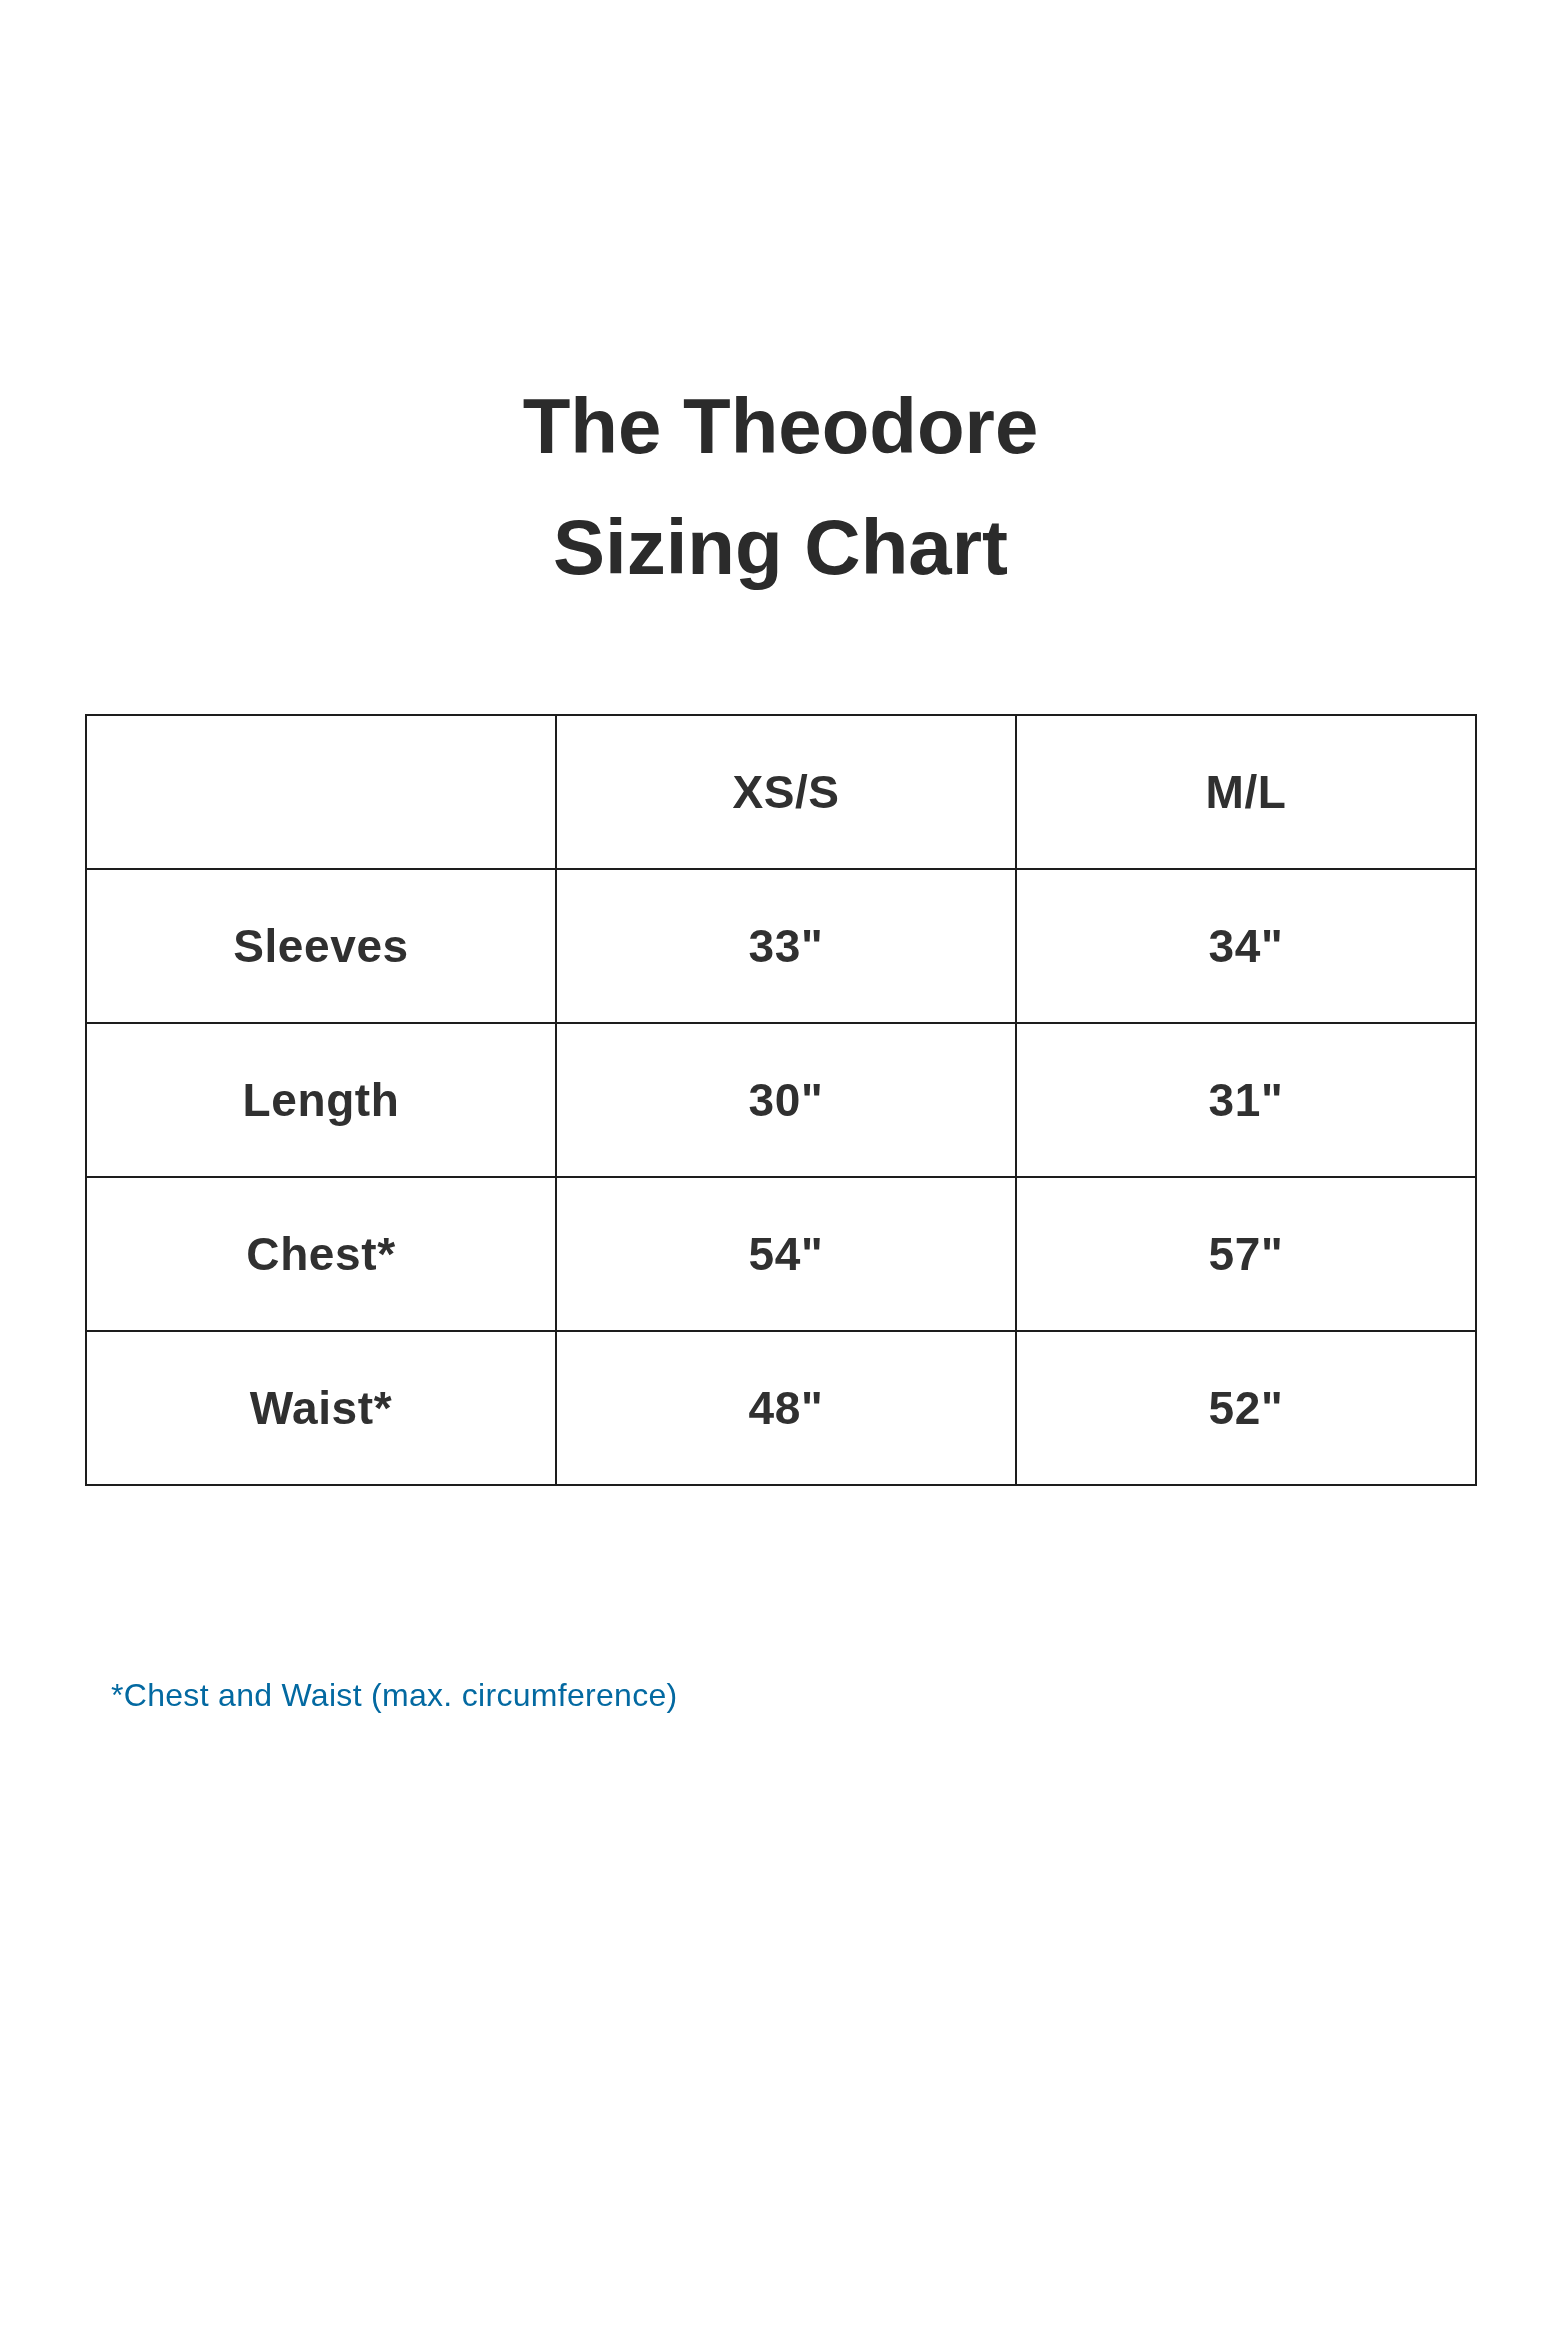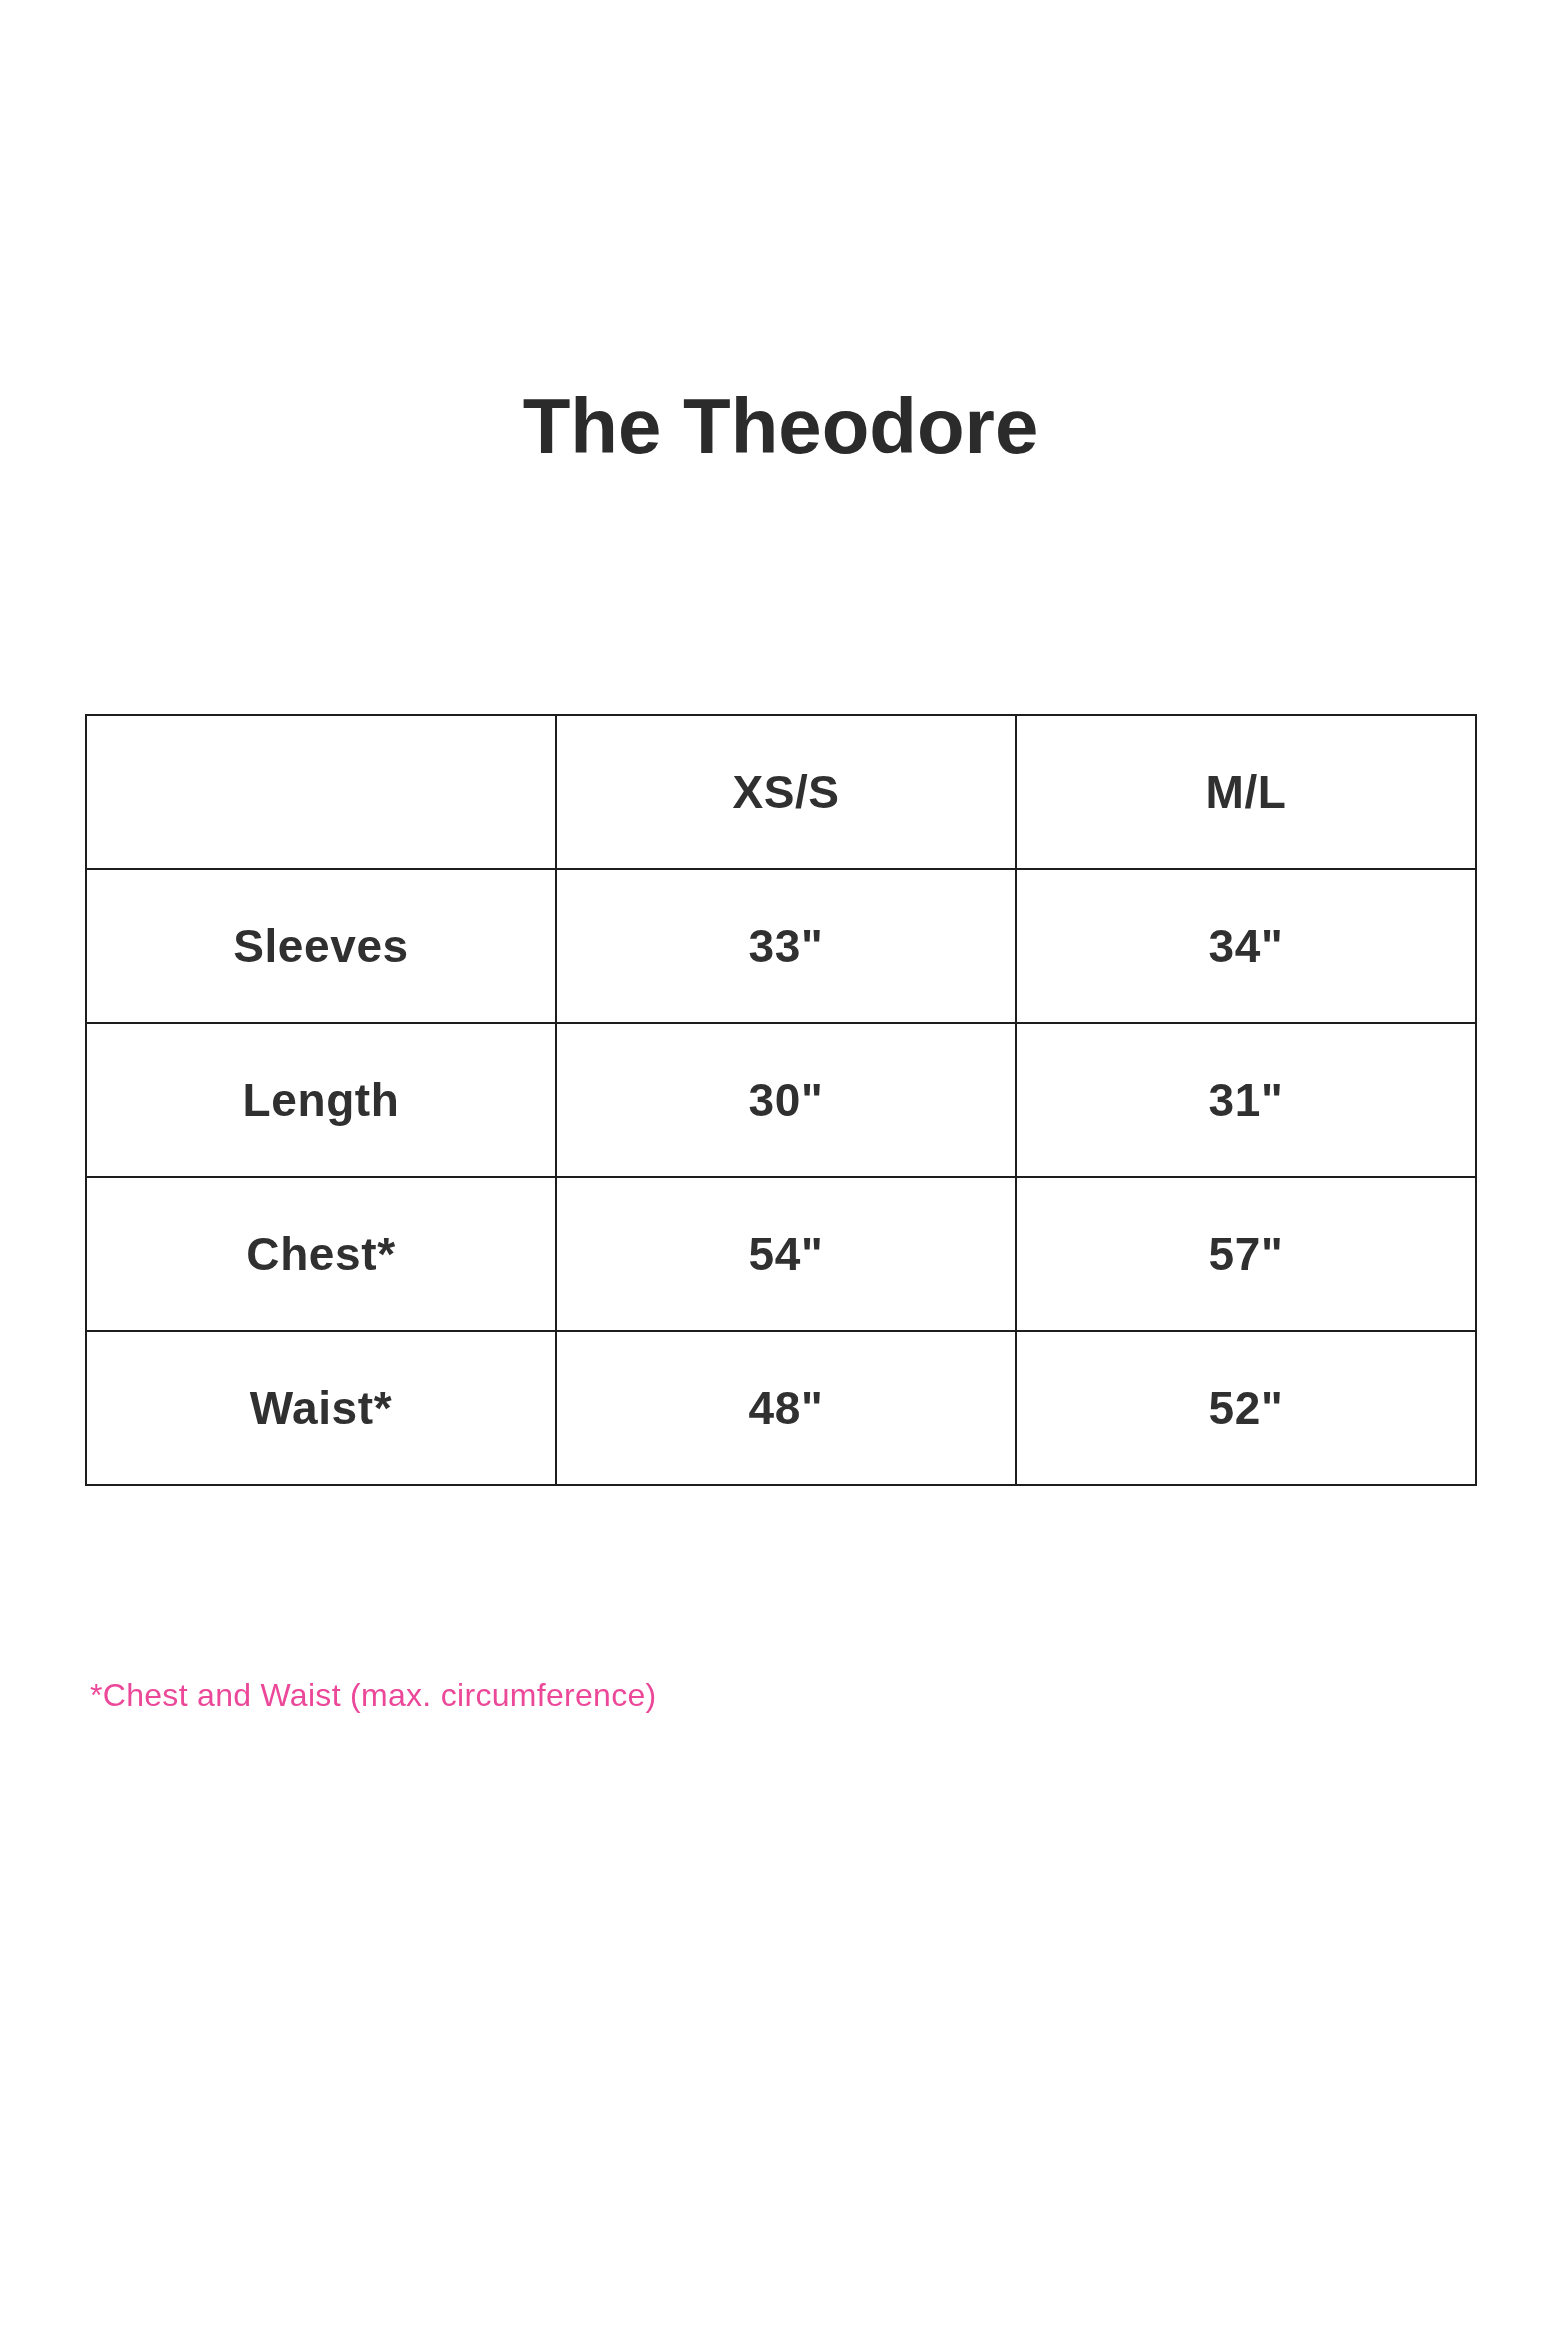--- a/index.html
+++ b/index.html
@@ -56,33 +56,34 @@
     color: #303030;
     letter-spacing: 0.6px;
   }
   col.c1 { width: 470px; }
   col.c2 { width: 460px; }
   col.c3 { width: 460px; }
   td.blank-cell { border-top-color: #1d1d1d; }
   .footnote {
     position: absolute;
     top: 1677px;
-    left: 90px;
+    left: 111px;
     font-size: 32px;
-    color: #ec4899;
+    color: #0369a1;
     letter-spacing: 0.3px;
   }
 </style>
 </head>
 <body>
 
 <div class="page">
 
   <div class="title-block">
     <div class="title-line">The Theodore</div>
+    <div class="title-line">Sizing Chart</div>
   </div>
 
   <table class="sizing-table">
     <colgroup>
       <col class="c1">
       <col class="c2">
       <col class="c3">
     </colgroup>
     <tbody>
       <tr>

